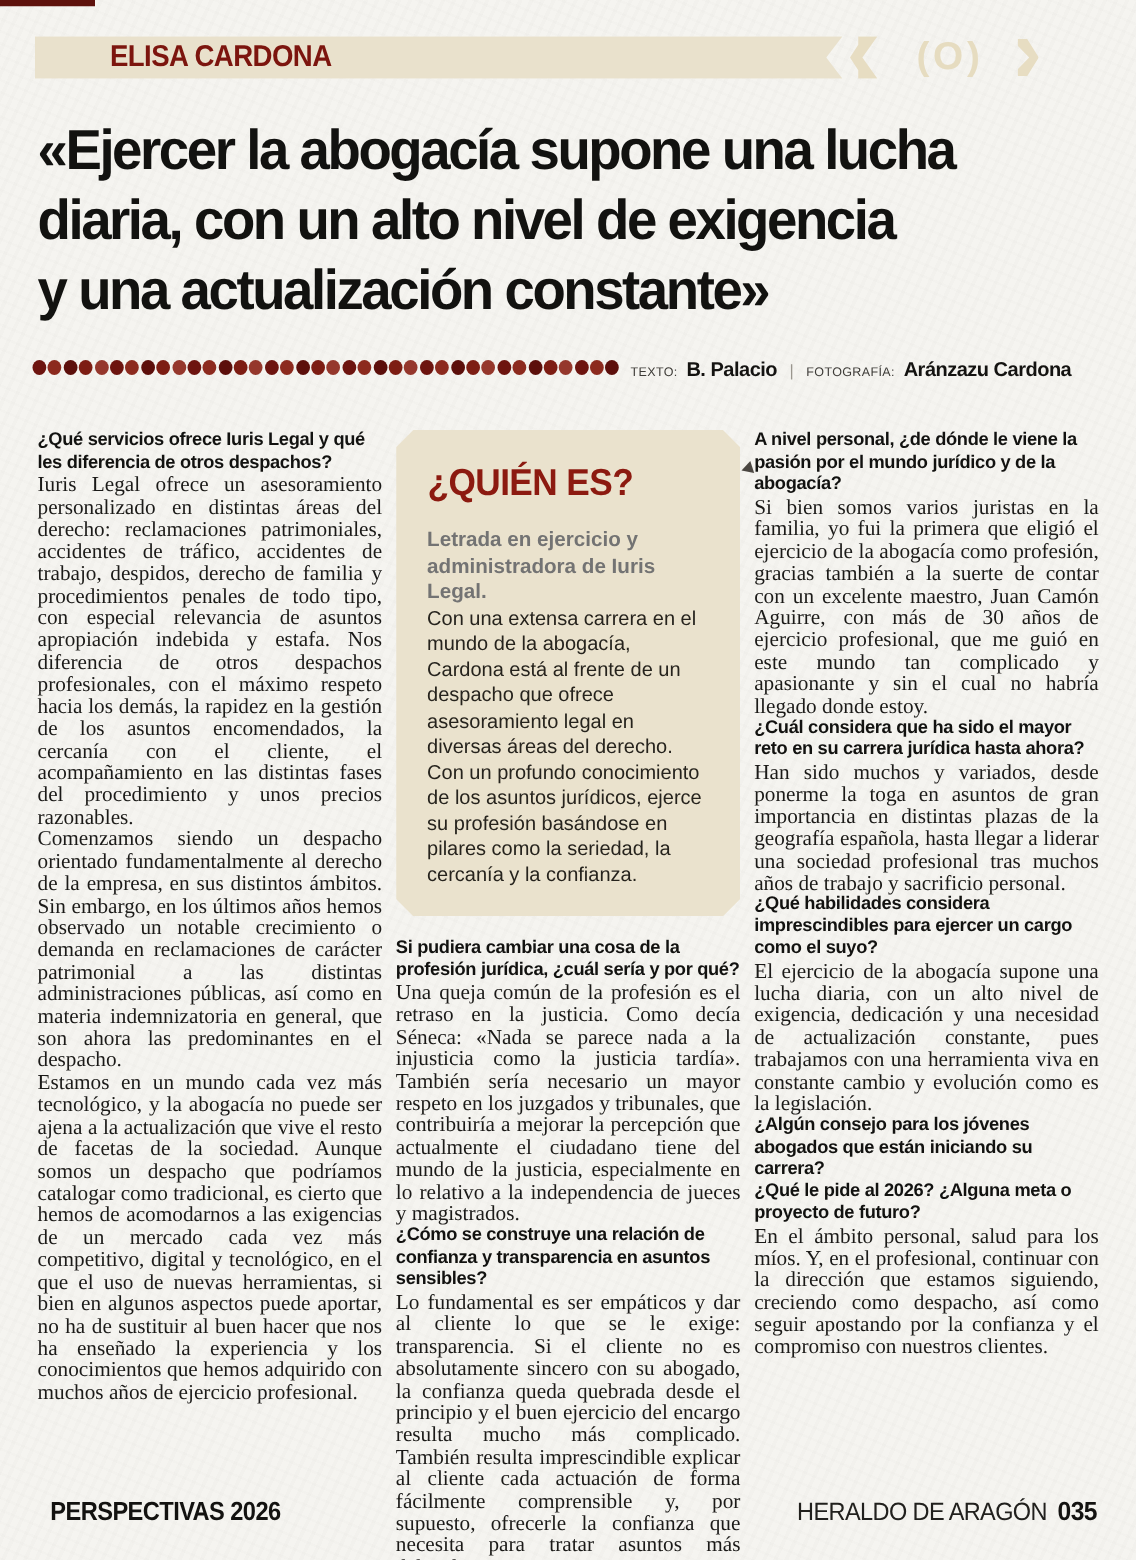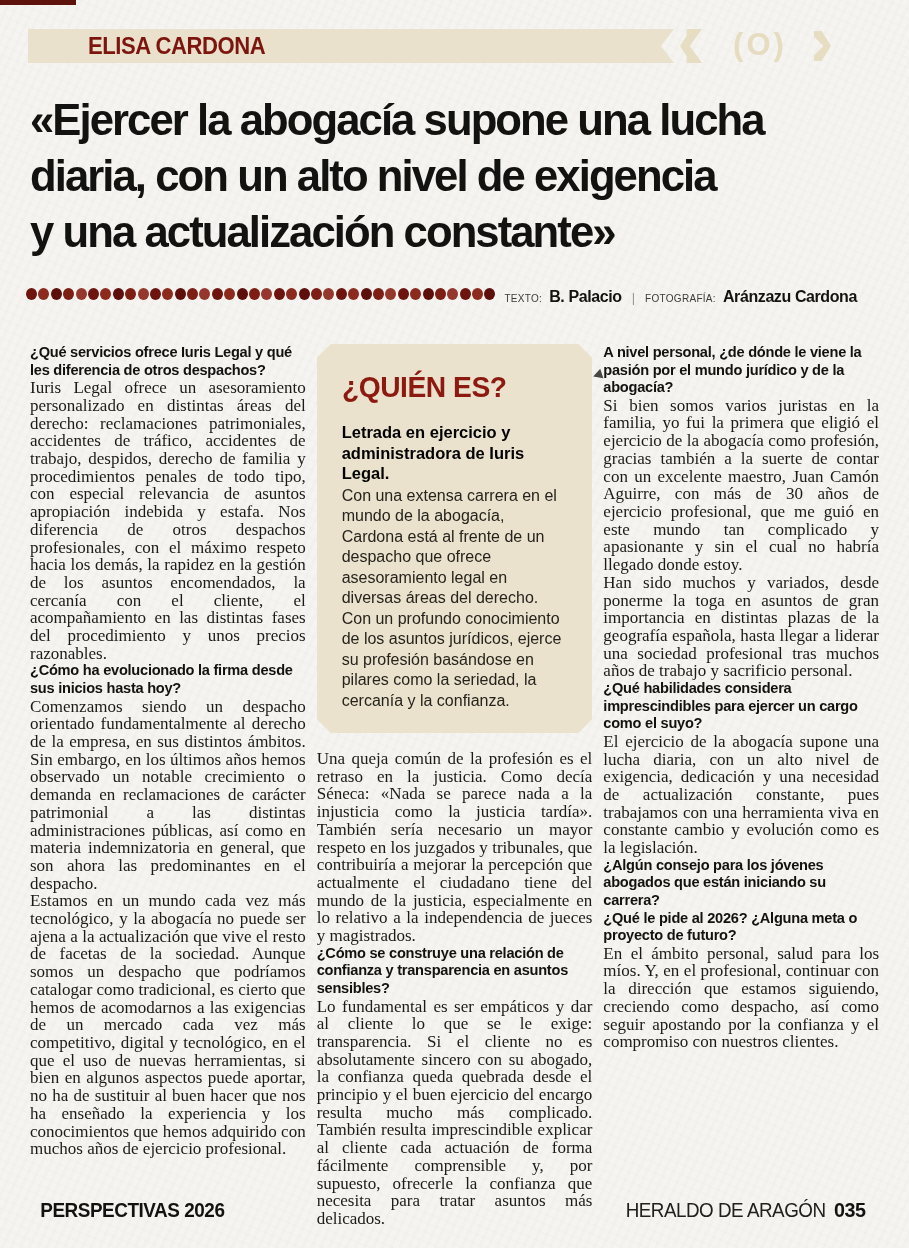--- a/index.html
+++ b/index.html
@@ -98,37 +98,37 @@
                        calc(100% - 14px) 100%, 14px 100%, 0 calc(100% - 14px), 0 14px);
     padding: 26px 25px 22px 25px;
     margin-bottom: 17px;
   }
   .whois-title {
     color: #8c1a10; font-size: 30px; font-weight: bold; letter-spacing: -0.5px;
     margin-bottom: 18px;
     transform: scaleX(0.94); transform-origin: left center;
   }
   .whois-lead {
-    font-size: 16.5px; line-height: 20.5px; font-weight: bold; color: #000000;
+    font-size: 16.5px; line-height: 20.5px; font-weight: bold; color: #737373;
     margin-bottom: 2px;
   }
   .whois-body { font-size: 16px; line-height: 20.5px; color: #26231d; }
 
   
   .pointer-arrow {
     position: absolute; left: 563px; top: 26px;
     width: 0; height: 0;
     border-top: 5px solid transparent; border-bottom: 5px solid transparent;
     border-right: 9px solid #4a4641;
     transform: rotate(-18deg);
   }
 
   
   .footer {
-    position: absolute; left: 30px; right: 36px; bottom: 26px;
+    position: absolute; left: 30px; right: 24px; bottom: 26px;
     display: flex; justify-content: space-between; align-items: flex-start;
   }
   .footer-left {
     font-size: 21px; font-weight: bold; letter-spacing: -0.5px; color: #131210;
     transform: scaleX(0.9); transform-origin: left baseline;
   }
   .footer-right { display: flex; align-items: baseline; gap: 9px;
     transform: scaleX(0.94); transform-origin: right baseline; }
   .footer-pub { font-size: 20px; font-weight: normal; letter-spacing: -0.5px; color: #21201d; }
   .footer-page { font-size: 21px; font-weight: bold; letter-spacing: -0.5px; color: #131210; }
@@ -200,39 +200,40 @@
       <span class="sep">|</span>
       <span class="label">FOTOGRAFÍA:</span>
       <span class="author">Aránzazu Cardona</span>
     </div>
   </div>
 
   <div class="columns">
     <div class="col">
         <div class="question">¿Qué servicios ofrece Iuris Legal y qué les diferencia de otros despachos?</div>
         <div class="answer">Iuris Legal ofrece un asesoramiento personalizado en distintas áreas del derecho: reclamaciones patrimoniales, accidentes de tráfico, accidentes de trabajo, despidos, derecho de familia y procedimientos penales de todo tipo, con especial relevancia de asuntos apropiación indebida y estafa. Nos diferencia de otros despachos profesionales, con el máximo respeto hacia los demás, la rapidez en la gestión de los asuntos encomendados, la cercanía con el cliente, el acompañamiento en las distintas fases del procedimiento y unos precios razonables.</div>
-        <div class="question">¿Cómo ha evolucionado la firma desde sus inicios hasta hoy?</div>
         <div class="answer">Comenzamos siendo un despacho orientado fundamentalmente al derecho de la empresa, en sus distintos ámbitos. Sin embargo, en los últimos años hemos observado un notable crecimiento o demanda en reclamaciones de carácter patrimonial a las distintas administraciones públicas, así como en materia indemnizatoria en general, que son ahora las predominantes en el despacho.</div>
         <div class="answer">Estamos en un mundo cada vez más tecnológico, y la abogacía no puede ser ajena a la actualización que vive el resto de facetas de la sociedad. Aunque somos un despacho que podríamos catalogar como tradicional, es cierto que hemos de acomodarnos a las exigencias de un mercado cada vez más competitivo, digital y tecnológico, en el que el uso de nuevas herramientas, si bien en algunos aspectos puede aportar, no ha de sustituir al buen hacer que nos ha enseñado la experiencia y los conocimientos que hemos adquirido con muchos años de ejercicio profesional.</div>
       </div>
 
     <div class="col">
       <div class="whois-box">
         <div class="whois-title">¿QUIÉN ES?</div>
         <div class="whois-lead">Letrada en ejercicio y administradora de Iuris Legal.</div>
         <div class="whois-body">Con una extensa carrera en el mundo de la abogacía, Cardona está al frente de un despacho que ofrece asesoramiento legal en diversas áreas del derecho. Con un profundo conocimiento de los asuntos jurídicos, ejerce su profesión basándose en pilares como la seriedad, la cercanía y la confianza.</div>
       </div>
+    <div class="question">Si pudiera cambiar una cosa de la profesión jurídica, ¿cuál sería y por qué?</div>
         <div class="answer">Una queja común de la profesión es el retraso en la justicia. Como decía Séneca: «Nada se parece nada a la injusticia como la justicia tardía». También sería necesario un mayor respeto en los juzgados y tribunales, que contribuiría a mejorar la percepción que actualmente el ciudadano tiene del mundo de la justicia, especialmente en lo relativo a la independencia de jueces y magistrados.</div>
         <div class="question">¿Cómo se construye una relación de confianza y transparencia en asuntos sensibles?</div>
         <div class="answer">Lo fundamental es ser empáticos y dar al cliente lo que se le exige: transparencia. Si el cliente no es absolutamente sincero con su abogado, la confianza queda quebrada desde el principio y el buen ejercicio del encargo resulta mucho más complicado. También resulta imprescindible explicar al cliente cada actuación de forma fácilmente comprensible y, por supuesto, ofrecerle la confianza que necesita para tratar asuntos más delicados.</div>
       </div>
 
     <div class="col">
         <div class="question">A nivel personal, ¿de dónde le viene la pasión por el mundo jurídico y de la abogacía?</div>
         <div class="answer">Si bien somos varios juristas en la familia, yo fui la primera que eligió el ejercicio de la abogacía como profesión, gracias también a la suerte de contar con un excelente maestro, Juan Camón Aguirre, con más de 30 años de ejercicio profesional, que me guió en este mundo tan complicado y apasionante y sin el cual no habría llegado donde estoy.</div>
+        <div class="question">¿Cuál considera que ha sido el mayor reto en su carrera jurídica hasta ahora?</div>
         <div class="answer">Han sido muchos y variados, desde ponerme la toga en asuntos de gran importancia en distintas plazas de la geografía española, hasta llegar a liderar una sociedad profesional tras muchos años de trabajo y sacrificio personal.</div>
         <div class="question">¿Qué habilidades considera imprescindibles para ejercer un cargo como el suyo?</div>
         <div class="answer">El ejercicio de la abogacía supone una lucha diaria, con un alto nivel de exigencia, dedicación y una necesidad de actualización constante, pues trabajamos con una herramienta viva en constante cambio y evolución como es la legislación.</div>
         <div class="question">¿Algún consejo para los jóvenes abogados que están iniciando su carrera?</div>
         <div class="question">¿Qué le pide al 2026? ¿Alguna meta o proyecto de futuro?</div>
         <div class="answer">En el ámbito personal, salud para los míos. Y, en el profesional, continuar con la dirección que estamos siguiendo, creciendo como despacho, así como seguir apostando por la confianza y el compromiso con nuestros clientes.</div>
       </div>
 
     <div class="pointer-arrow"></div>
   </div>

